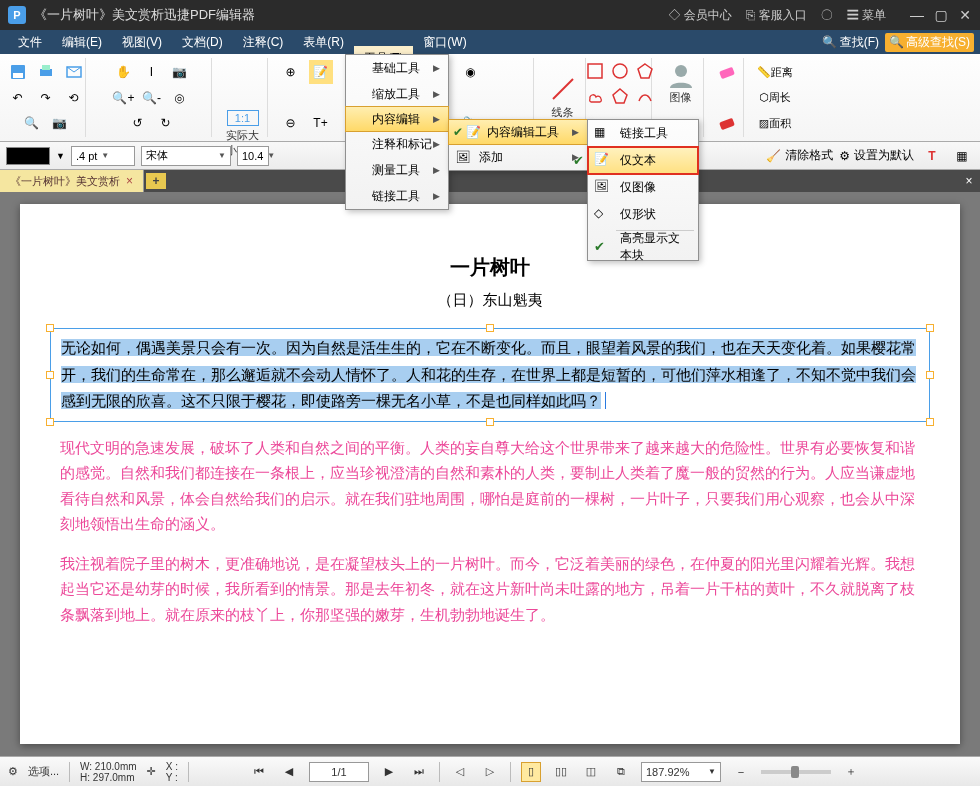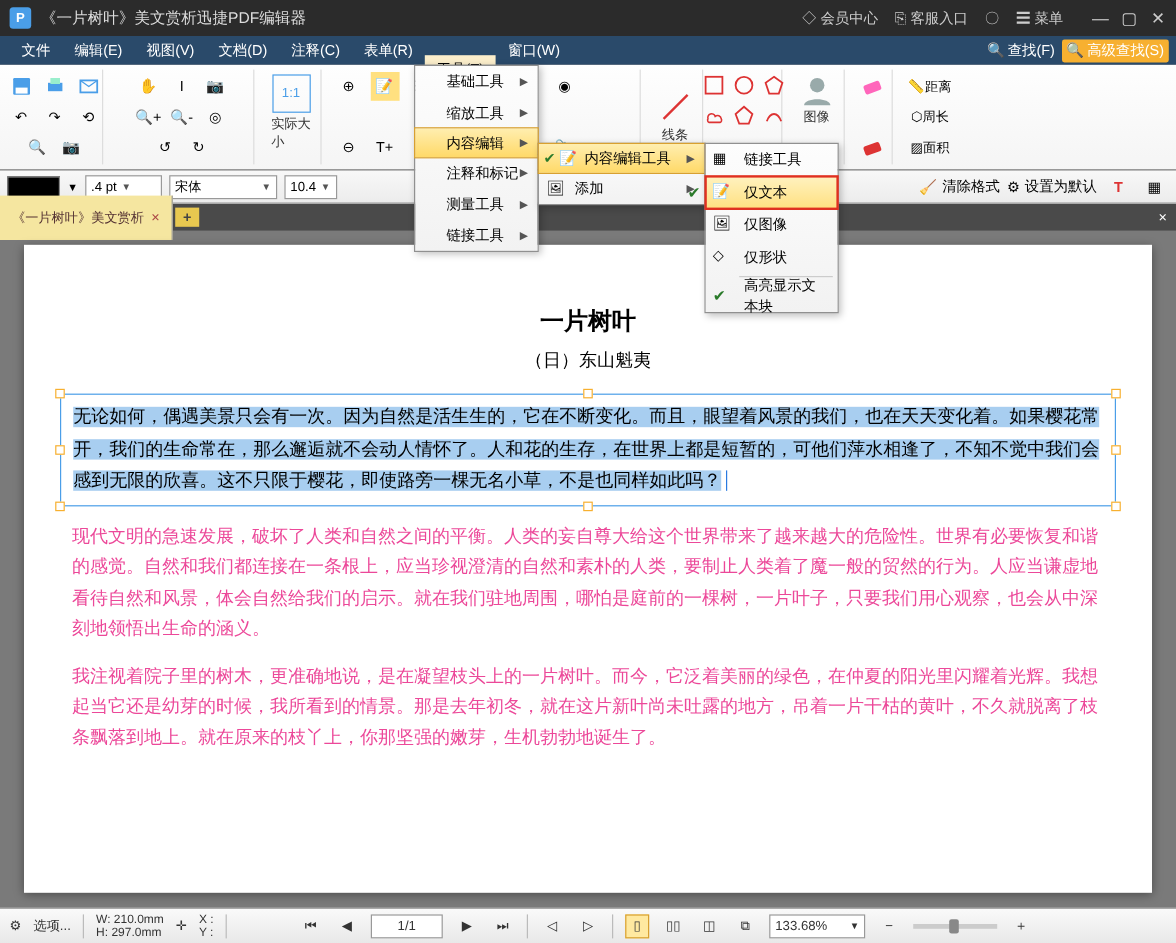--- a/index.html
+++ b/index.html
@@ -13,31 +13,31 @@
 .title-right .wc div{width:14px;height:14px;display:flex;align-items:center;justify-content:center;font-size:14px;}
 .menubar{height:24px;background:#2a4a6a;display:flex;padding-left:8px;}
 .menubar .mi{padding:4px 10px;color:#fff;font-size:12px;cursor:pointer;}
 .menubar .mi.active{background:#fbeecb;color:#000;margin-top:16px;}
 .menubar .right{margin-left:auto;display:flex;align-items:center;padding-right:6px;gap:6px;}
 .menubar .right span{color:#fff;font-size:12px;display:flex;align-items:center;gap:2px;}
 .toolbar{height:88px;background:linear-gradient(#fefefe,#f5f5f5);border-bottom:1px solid #aaa;display:flex;padding:4px 6px;gap:6px;}
 .tgroup{display:flex;flex-direction:column;align-items:center;justify-content:space-between;padding:2px 4px;border-right:1px solid #ddd;}
 .tgroup:last-child{border-right:none;}
 .big-btn{display:flex;flex-direction:column;align-items:center;gap:2px;font-size:11px;color:#333;cursor:pointer;padding:2px 4px;}
-.icon-box{width:32px;height:32px;display:flex;align-items:center;justify-content:center;}
+.icon-box{width:32px;height:16px;display:flex;align-items:center;justify-content:center;margin-top:48px;}
 .small-row{display:flex;gap:4px;}
 .small-btn{width:24px;height:24px;display:flex;align-items:center;justify-content:center;cursor:pointer;}
 .folder-icon{width:36px;height:28px;background:linear-gradient(#ffd560,#f7b030);border-radius:3px;position:relative;}
 .folder-icon::before{content:"";position:absolute;top:-4px;left:2px;width:14px;height:6px;background:#ffd560;border-radius:2px 2px 0 0;}
 .fmtbar{height:28px;background:linear-gradient(#f8f8f8,#ececec);border-bottom:1px solid #aaa;display:flex;align-items:center;padding:0 6px;gap:6px;}
 .color-sw{width:44px;height:18px;background:#000;border:1px solid #888;}
 .combo{height:20px;background:#fff;border:1px solid #999;display:flex;align-items:center;padding:0 4px;font-size:11px;gap:4px;}
 .combo .arrow{font-size:8px;color:#555;}
 .tabbar{height:22px;background:#4a4a4a;display:flex;align-items:center;}
-.tab{height:37px;background:#f5e6a0;padding:0 10px;display:flex;align-items:center;font-size:11px;color:#533;border-right:1px solid #999;gap:6px;}
+.tab{height:22px;background:#f5e6a0;padding:0 10px;display:flex;align-items:center;font-size:11px;color:#533;border-right:1px solid #999;gap:6px;}
 .tab .close{color:#a44;font-size:12px;}
 .tab-plus{width:20px;height:16px;background:#e8c850;margin-left:2px;display:flex;align-items:center;justify-content:center;color:#444;font-weight:bold;}
 .tabbar .tab-close-all{margin-left:auto;width:22px;color:#fff;text-align:center;}
 .workspace{height:564px;background:#7a7a7a;padding:12px 20px;overflow:hidden;}
 .page{width:100%;height:100%;background:#fff;box-shadow:0 2px 8px rgba(0,0,0,0.4);padding:50px 30px 20px;position:relative;}
 .doc-title{text-align:center;font-size:20px;font-weight:bold;font-family:SimSun;margin-bottom:10px;}
 .doc-author{text-align:center;font-size:15px;font-family:SimSun;margin-bottom:18px;}
 .textblock{border:1px solid #4a9ee8;position:relative;padding:6px 10px;margin-bottom:14px;font-size:15px;line-height:1.7;font-family:SimSun;color:#000;}
 .textblock.selected{border:1px solid #4a9ee8;}
 .textblock .handle{position:absolute;width:8px;height:8px;background:#fff;border:1.5px solid #f7b030;}
@@ -257,21 +257,21 @@
   <div class="color-sw"></div>
     <span style="font-size:9px;">▼</span>
   <div class="combo" style="width:64px;">
       <span>.4 pt</span>
       <span class="arrow">▼</span>
     </div>
   <div class="combo" style="width:90px;">
       <span>宋体</span>
       <span class="arrow" style="margin-left:auto;">▼</span>
     </div>
-  <div class="combo" style="width:44px;">
+  <div class="combo" style="width:32px;">
       <span>10.4</span>
       <span class="arrow">▼</span>
     </div>
   <div style="flex:1;"></div>
   <div style="display:flex;align-items:center;gap:4px;font-size:12px;">🧹 <span>清除格式</span></div>
   <div style="display:flex;align-items:center;gap:4px;font-size:12px;">⚙ <span>设置为默认</span></div>
   <div class="small-btn" style="color:#d33;font-weight:bold;">T</div>
   <div class="small-btn">▦</div>
 </div>
 
@@ -328,21 +328,21 @@
   <div class="sb-btn">⏭</div>
   <div class="sep"></div>
   <div class="sb-btn">◁</div>
   <div class="sb-btn">▷</div>
   <div class="sep"></div>
   <div class="sb-btn" style="background:#ffe9a0;border:1px solid #d8a030;">▯</div>
   <div class="sb-btn">▯▯</div>
   <div class="sb-btn">◫</div>
   <div class="sb-btn">⧉</div>
   <div class="zoom-combo">
-      <span>133.68%</span>
+      <span>187.92%</span>
       <span style="margin-left:auto;font-size:8px;">▼</span>
     </div>
   <div class="sb-btn">−</div>
   <div class="slider">
       <div class="thumb"></div>
     </div>
   <div class="sb-btn">＋</div>
 </div>
 
 <div class="dropdown dd1">

